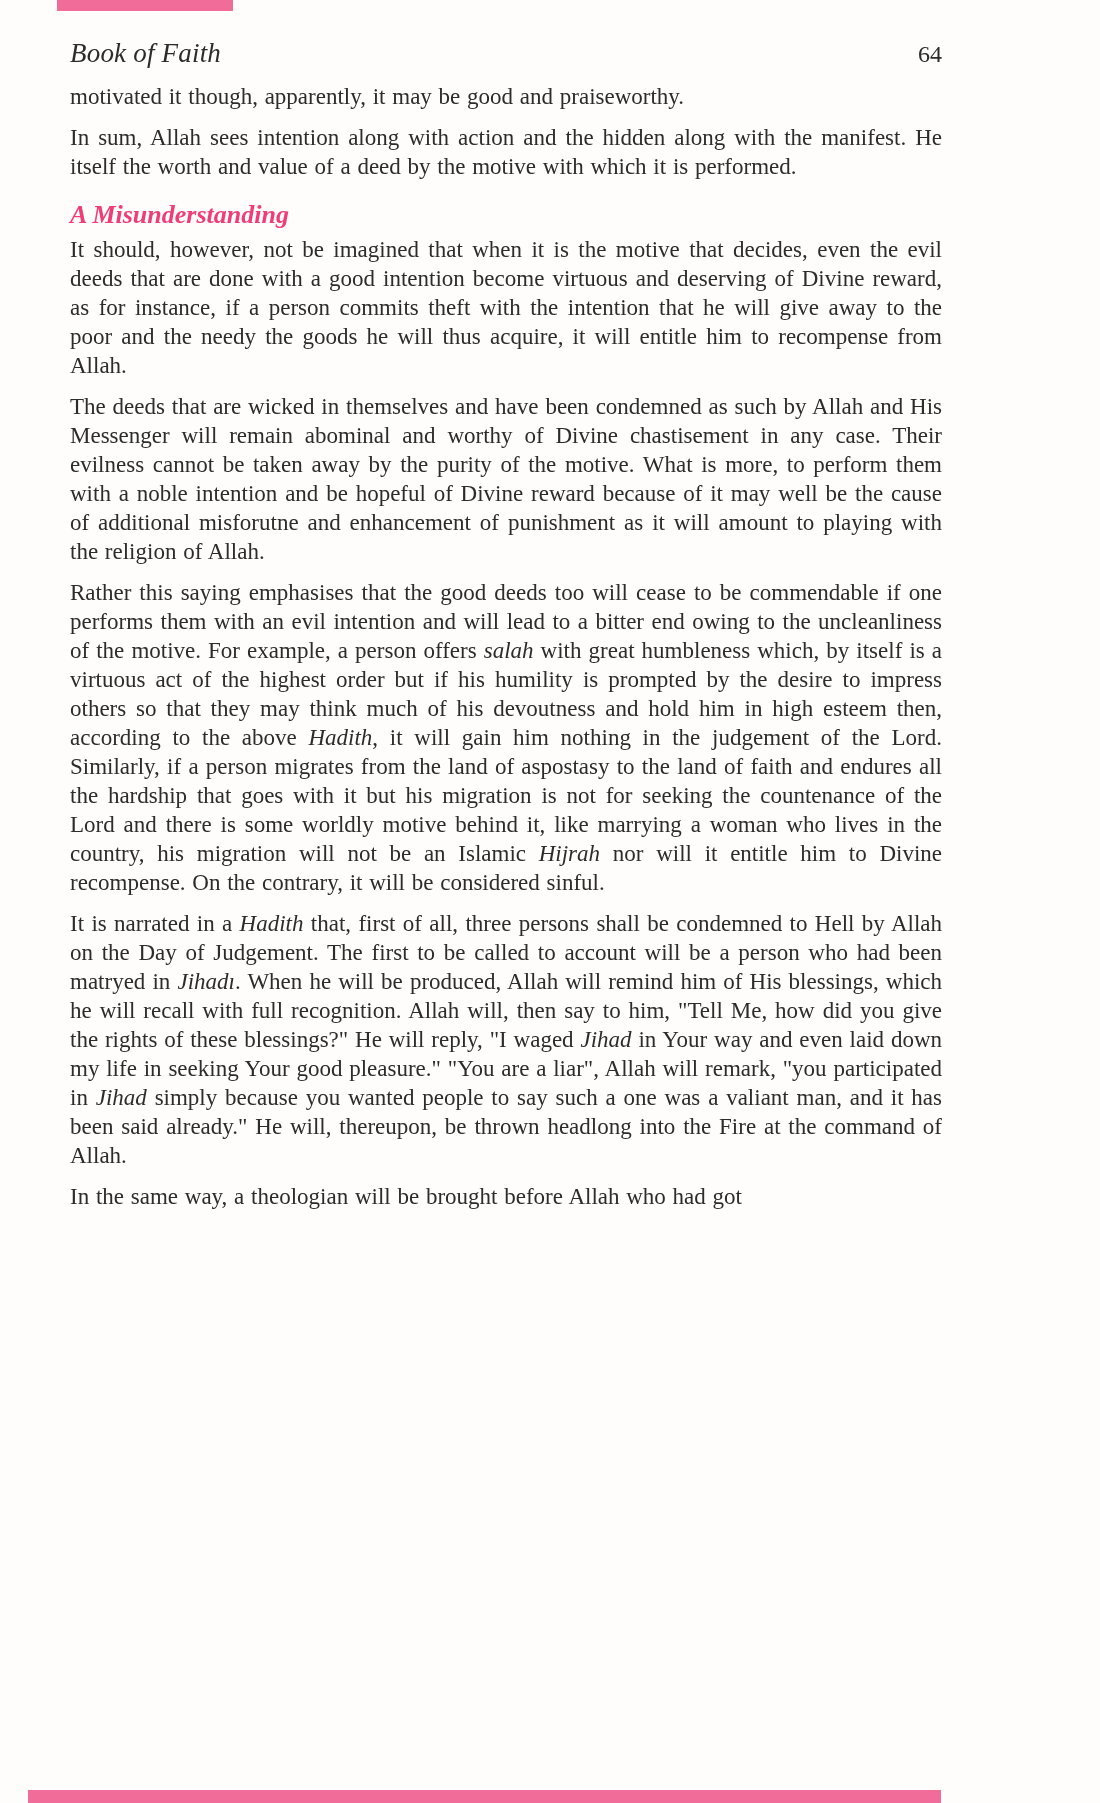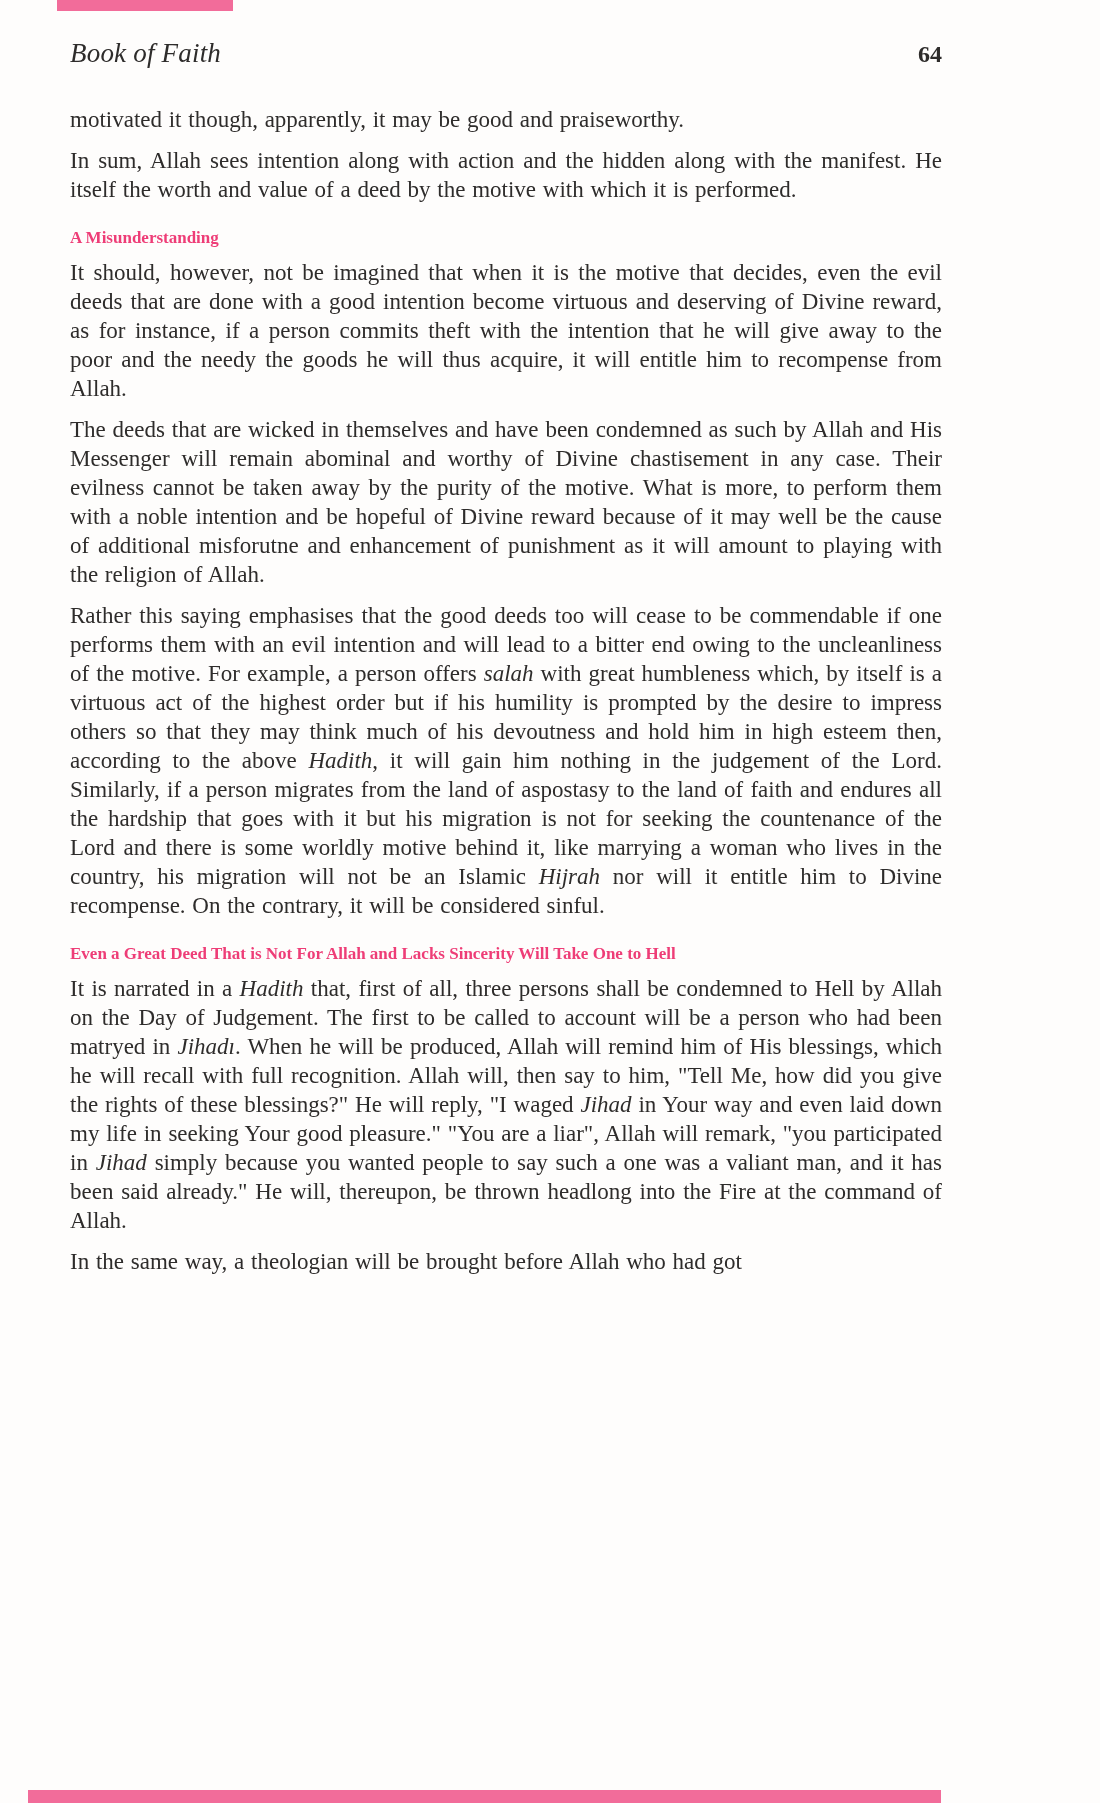--- a/index.html
+++ b/index.html
@@ -35,45 +35,46 @@
   .content {
     position: absolute;
     top: 38px;
     left: 70px;
     width: 872px;
   }
   .page-header {
     display: flex;
     justify-content: space-between;
     align-items: baseline;
-    margin-bottom: 36px;
+    margin-bottom: 13px;
   }
   .book-title {
     font-style: italic;
     font-size: 27px;
     letter-spacing: 0.2px;
   }
   .page-number {
-    font-weight: bold;
+    font-weight: normal;
     font-size: 24px;
   }
   p.para {
     font-size: 23px;
     line-height: 29px;
     text-align: justify;
     margin: 0 0 12px 0;
     word-spacing: 1px;
   }
   h2.section-heading {
     color: var(--heading-pink, #ee3d77);
-    font-size: 17px;
+    font-size: 26px;
     line-height: 32px;
     font-weight: bold;
     margin: 18px 0 4px 0;
     text-align: left;
+    font-style: italic;
   }
   .it {
     font-style: italic;
     font-family: Liberation Serif, serif;
   }
 </style>
 </head>
 <body>
 
 <div class="page">
@@ -92,21 +93,20 @@
     <p class="para">In sum, Allah sees intention along with action and the hidden along with the manifest. He itself the worth and value of a deed by the motive with which it is performed.</p>
 
     <h2 class="section-heading">A Misunderstanding</h2>
 
     <p class="para">It should, however, not be imagined that when it is the motive that decides, even the evil deeds that are done with a good intention become virtuous and deserving of Divine reward, as for instance, if a person commits theft with the intention that he will give away to the poor and the needy the goods he will thus acquire, it will entitle him to recompense from Allah.</p>
 
     <p class="para">The deeds that are wicked in themselves and have been condemned as such by Allah and His Messenger will remain abominal and worthy of Divine chastisement in any case. Their evilness cannot be taken away by the purity of the motive. What is more, to perform them with a noble intention and be hopeful of Divine reward because of it may well be the cause of additional misforutne and enhancement of punishment as it will amount to playing with the religion of Allah.</p>
 
     <p class="para"><span>Rather this saying emphasises that the good deeds too will cease to be commendable if one performs them with an evil intention and will lead to a bitter end owing to the uncleanliness of the motive. For example, a person offers </span><span class="it">salah</span><span> with great humbleness which, by itself is a virtuous act of the highest order but if his humility is prompted by the desire to impress others so that they may think much of his devoutness and hold him in high esteem then, according to the above </span><span class="it">Hadith</span><span>, it will gain him nothing in the judgement of the Lord. Similarly, if a person migrates from the land of aspostasy to the land of faith and endures all the hardship that goes with it but his migration is not for seeking the countenance of the Lord and there is some worldly motive behind it, like marrying a woman who lives in the country, his migration will not be an Islamic </span><span class="it">Hijrah</span><span> nor will it entitle him to Divine recompense. On the contrary, it will be considered sinful.</span></p>
 
-    <h2 class="section-heading">Even a Great Deed That is Not For Allah and Lacks Sincerity Will Take One to Hell</h2>
 
     <p class="para"><span>It is narrated in a </span><span class="it">Hadith</span><span> that, first of all, three persons shall be condemned to Hell by Allah on the Day of Judgement. The first to be called to account will be a person who had been matryed in </span><span class="it">Jihadı</span><span>. When he will be produced, Allah will remind him of His blessings, which he will recall with full recognition. Allah will, then say to him, "Tell Me, how did you give the rights of these blessings?" He will reply, "I waged </span><span class="it">Jihad</span><span> in Your way and even laid down my life in seeking Your good pleasure." "You are a liar", Allah will remark, "you participated in </span><span class="it">Jihad</span><span> simply because you wanted people to say such a one was a valiant man, and it has been said already." He will, thereupon, be thrown headlong into the Fire at the command of Allah.</span></p>
 
     <p class="para">In the same way, a theologian will be brought before Allah who had got</p>
 
   </div>
 
   <div class="deco-bar deco-bottom"></div>
 
 </div>

